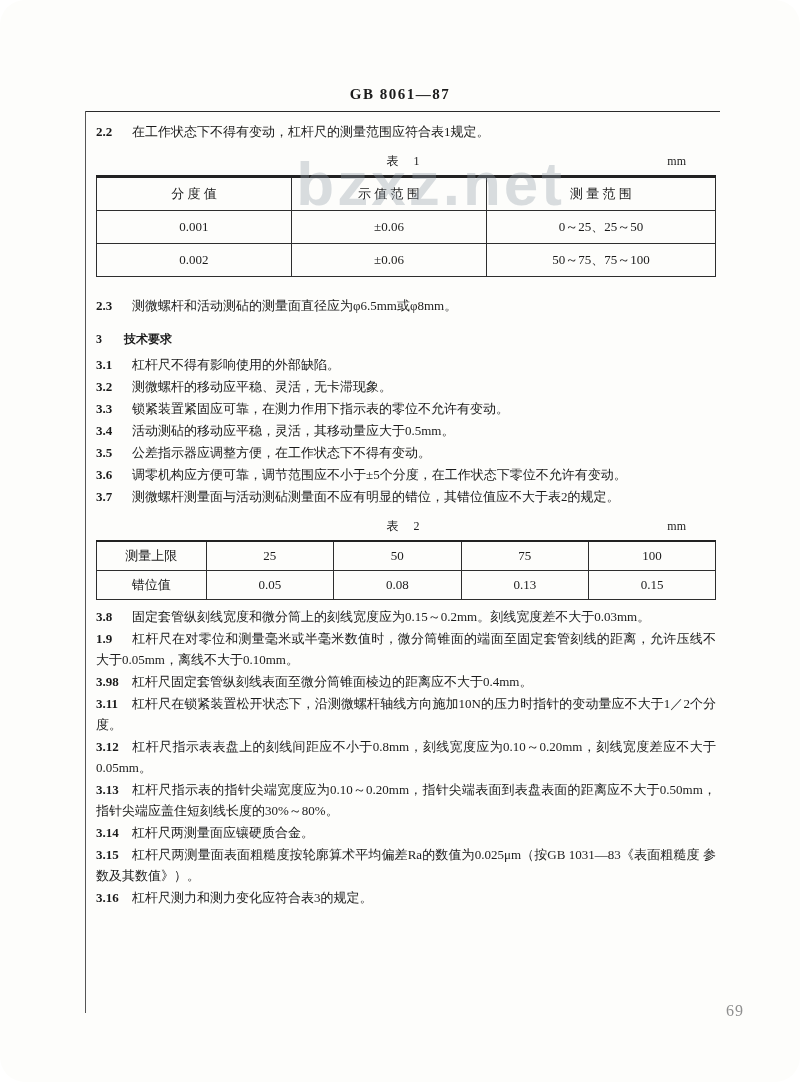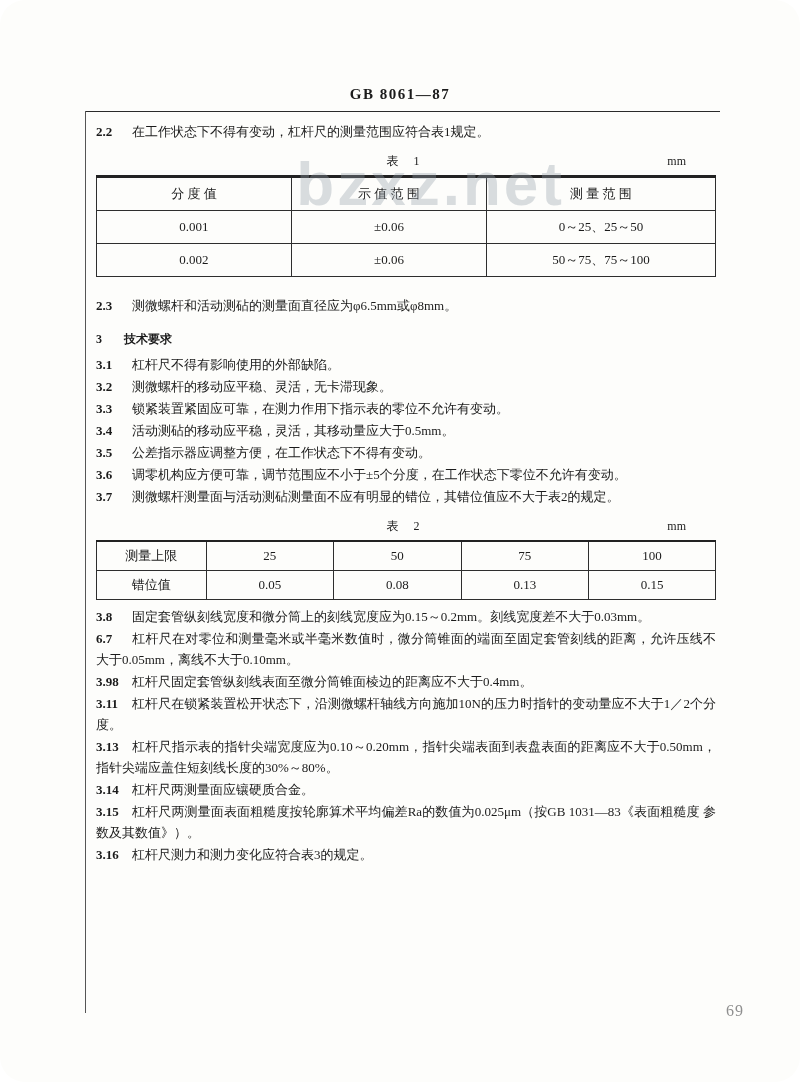--- a/index.html
+++ b/index.html
@@ -188,29 +188,32 @@
         </tr>
       </tbody>
     </table>
 
     <div class="gap-sm"></div>
 
     <p class="clause">
       <span class="num">3.8</span><span>固定套管纵刻线宽度和微分筒上的刻线宽度应为0.15～0.2mm。刻线宽度差不大于0.03mm。</span>
     </p>
     <p class="clause">
-      <span class="num">6.7</span><span>杠杆尺在对零位和测量毫米或半毫米数值时，微分筒锥面的端面至固定套管刻线的距离，允许压线不大于0.05mm，离线不大于0.10mm。</span>
+      <span class="num">1.9</span><span>杠杆尺在对零位和测量毫米或半毫米数值时，微分筒锥面的端面至固定套管刻线的距离，允许压线不大于0.05mm，离线不大于0.10mm。</span>
     </p>
     <p class="clause">
       <span class="num">3.98</span><span>杠杆尺固定套管纵刻线表面至微分筒锥面棱边的距离应不大于0.4mm。</span>
     </p>
     <p class="clause">
       <span class="num">3.11</span><span>杠杆尺在锁紧装置松开状态下，沿测微螺杆轴线方向施加10N的压力时指针的变动量应不大于1／2个分度。</span>
     </p>
     <p class="clause">
+      <span class="num">3.12</span><span>杠杆尺指示表表盘上的刻线间距应不小于0.8mm，刻线宽度应为0.10～0.20mm，刻线宽度差应不大于0.05mm。</span>
+    </p>
+    <p class="clause">
       <span class="num">3.13</span><span>杠杆尺指示表的指针尖端宽度应为0.10～0.20mm，指针尖端表面到表盘表面的距离应不大于0.50mm，指针尖端应盖住短刻线长度的30%～80%。</span>
     </p>
     <p class="clause">
       <span class="num">3.14</span><span>杠杆尺两测量面应镶硬质合金。</span>
     </p>
     <p class="clause">
       <span class="num">3.15</span><span>杠杆尺两测量面表面粗糙度按轮廓算术平均偏差Ra的数值为0.025μm（按GB 1031—83《表面粗糙度 参数及其数值》）。</span>
     </p>
     <p class="clause">
       <span class="num">3.16</span><span>杠杆尺测力和测力变化应符合表3的规定。</span>

